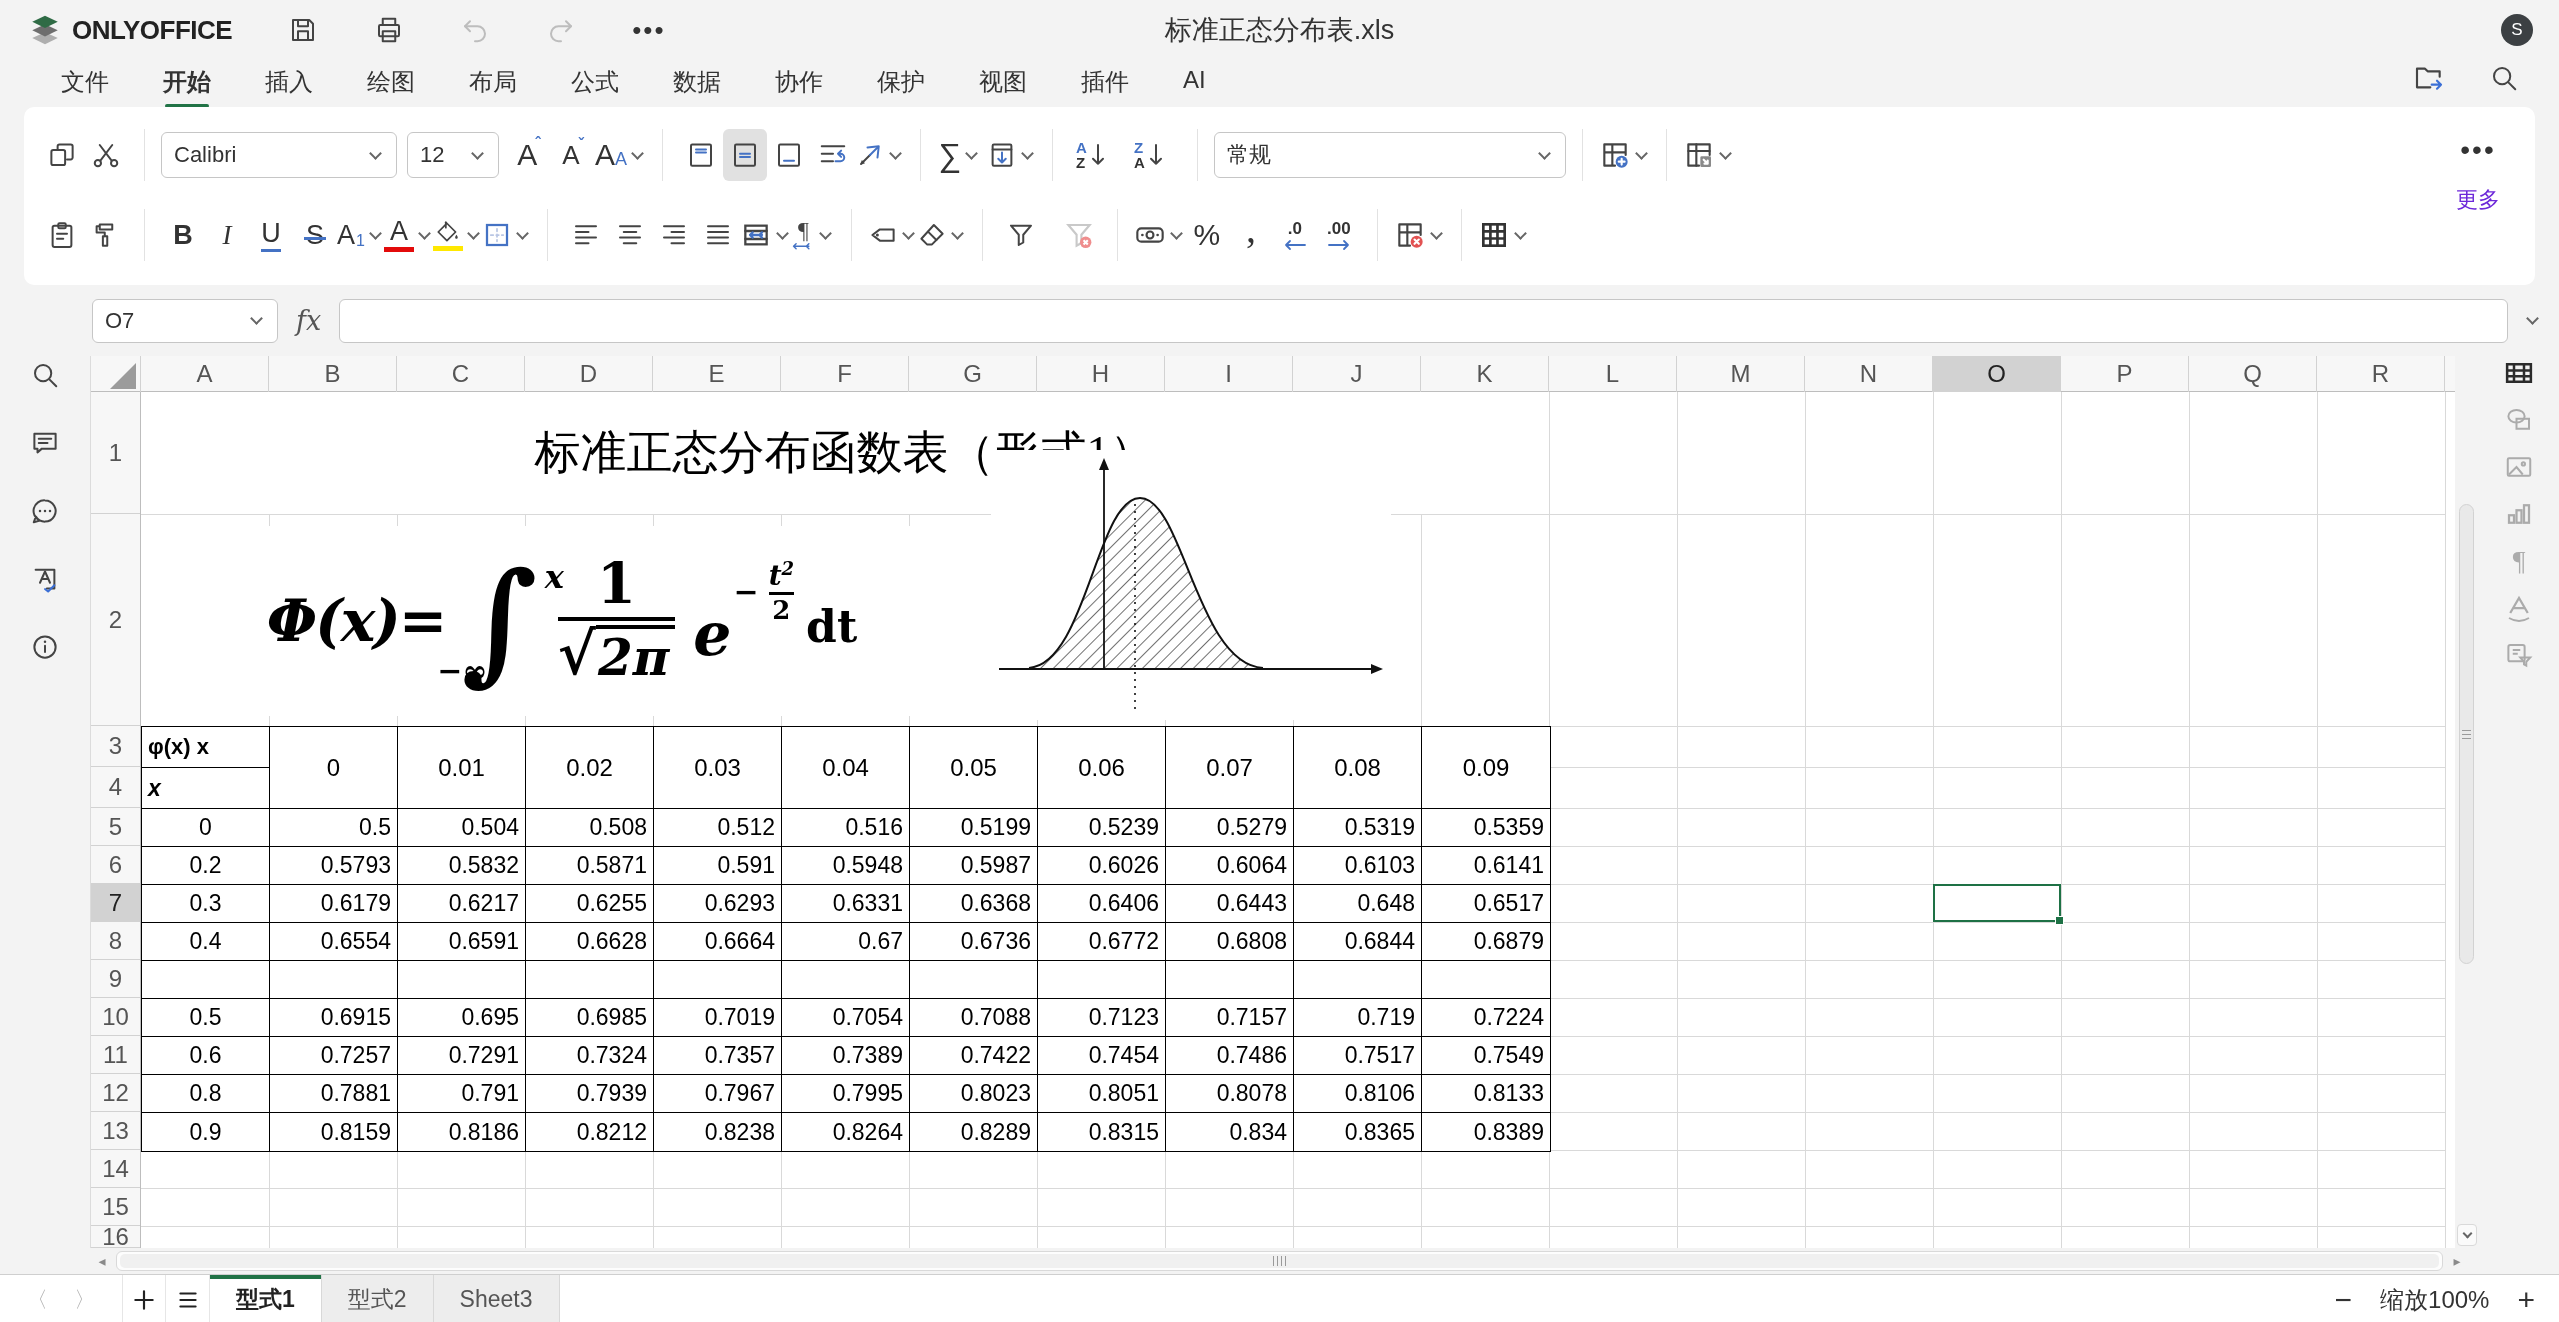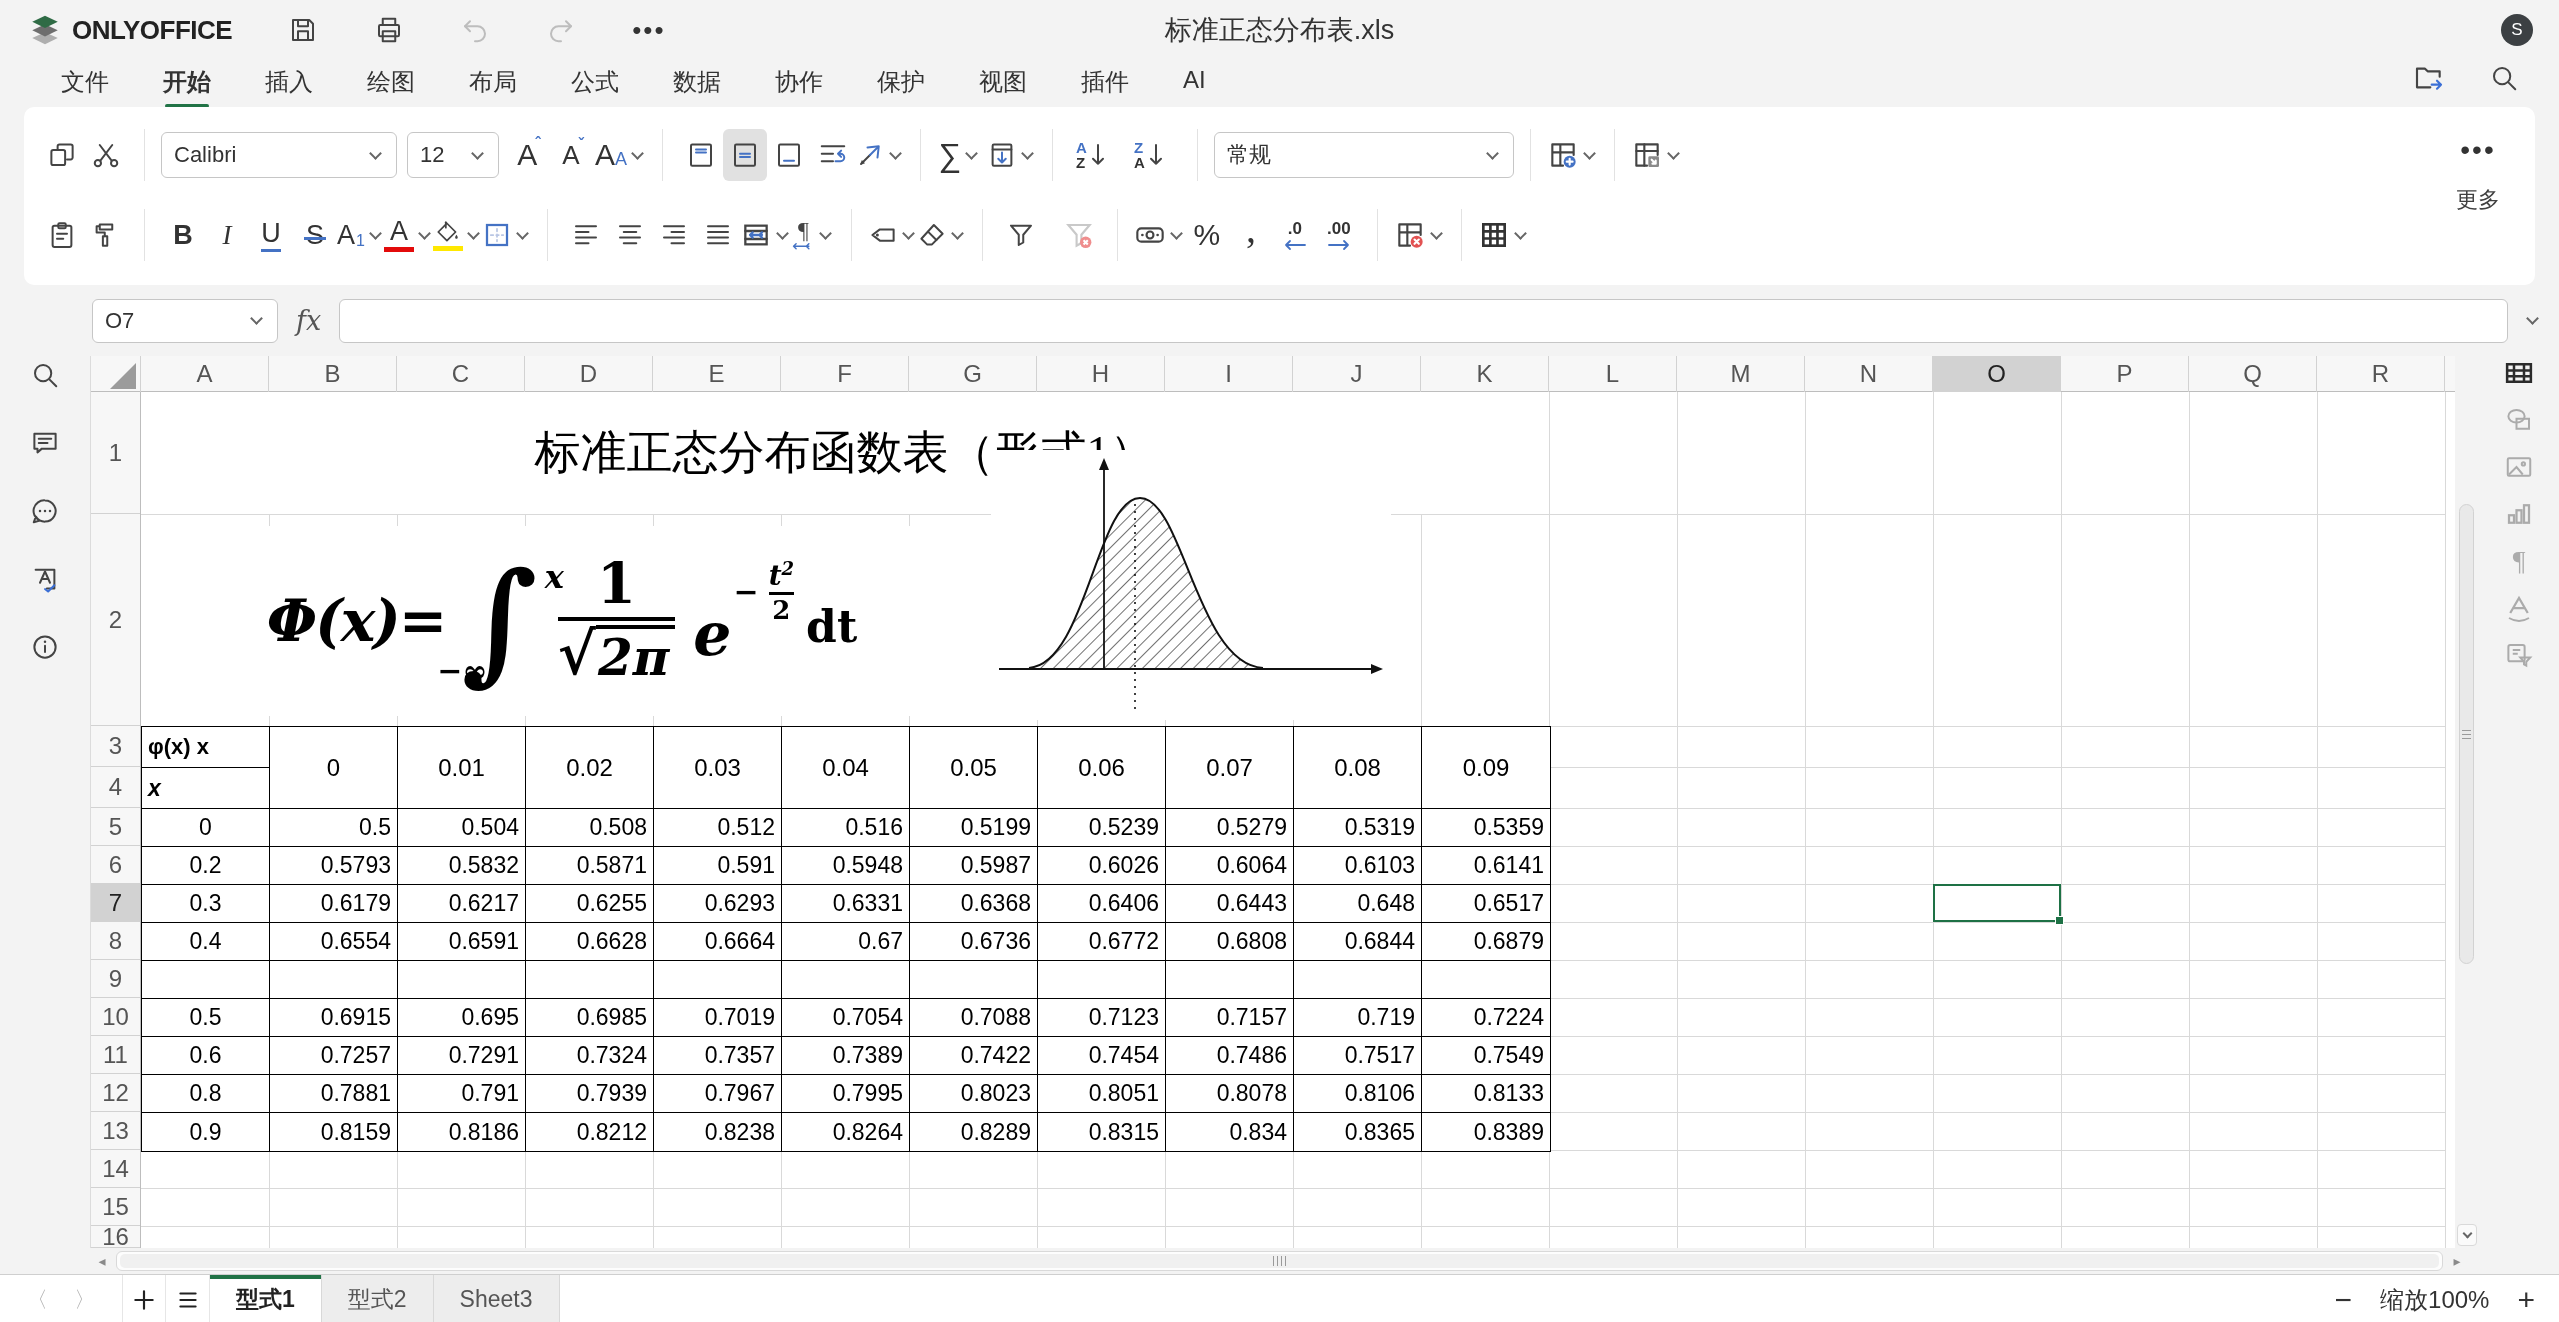--- a/index.html
+++ b/index.html
@@ -38,21 +38,21 @@
   .clrA{display:inline-flex;flex-direction:column;align-items:center;}
   .clrA .bar{width:30px;height:5px;margin-top:2px;}
   .sorti{display:flex;align-items:center;gap:3px;}
   .sorti .ltrs{display:flex;flex-direction:column;line-height:1;font-size:15px;font-weight:bold;color:#333;}
   .sorti .ltrs b:first-child{color:#4472c4;}
   .decic{display:flex;flex-direction:column;align-items:center;line-height:1;}
   .decic i{font-style:normal;font-size:17px;font-weight:bold;color:#333;}
   .decic svg{margin-top:2px;}
   .more-col{position:absolute;right:22px;top:8px;width:70px;text-align:center;}
   .more-col .dots{font-size:28px;letter-spacing:2px;color:#333;line-height:70px;cursor:pointer;}
-  .more-col .lbl{font-size:22px;color:#404040;cursor:pointer;}
+  .more-col .lbl{font-size:22px;color:#6d28d9;cursor:pointer;}
   
   .frow{height:71px;display:flex;align-items:center;padding:0 18px 0 92px;gap:14px;}
   .namebox{width:186px;height:44px;background:#fff;border:1px solid #c6c6c6;border-radius:6px;display:flex;align-items:center;justify-content:space-between;padding:0 12px;font-size:22px;}
   .fx{font-family:"DejaVu Serif",serif;font-style:italic;font-size:27px;color:#555;margin:2px 4px;}
   .finput{flex:1;height:44px;background:#fff;border:1px solid #c6c6c6;border-radius:6px;font-size:22px;padding:0 10px;display:flex;align-items:center;}
   
   .main{display:flex;height:892px;}
   .lrail{width:90px;display:flex;flex-direction:column;align-items:center;padding-top:4px;gap:38px;}
   .rrail{width:80px;display:flex;flex-direction:column;align-items:center;padding-top:2px;gap:17px;}
   .railbtn{width:34px;height:30px;display:flex;align-items:center;justify-content:center;cursor:pointer;}
@@ -309,21 +309,21 @@
             <span class="ltrs">
               <b>Z</b>
               <b>A</b>
             </span>
         <svg class="ic" width="16" height="30" viewBox="0 0 12 24">
               <path d="M6 4v15m-4-4l4 4 4-4"></path>
             </svg>
           </span>
       </div>
       <div class="sep" style="margin-left:26px;"></div>
-      <div class="tsel" style="width:300px;font-family:Liberation Serif, serif;">
+      <div class="tsel" style="width:352px;font-family:Liberation Serif, serif;">
         <span>常规</span>
           <span class="cr"></span>
       </div>
       <div class="sep"></div>
       <div class="tbtn">
         <svg width="32" height="32" viewBox="0 0 24 24" class="ic">
           <path d="M4 4h16v8M4 4v16h8M4 10h16M10 4v16"></path>
             <circle cx="17" cy="17" r="4.5" fill="#4472c4" stroke="none"></circle>
             <path d="M17 14.8v4.4M14.8 17h4.4" stroke="#fff"></path>
         </svg>

